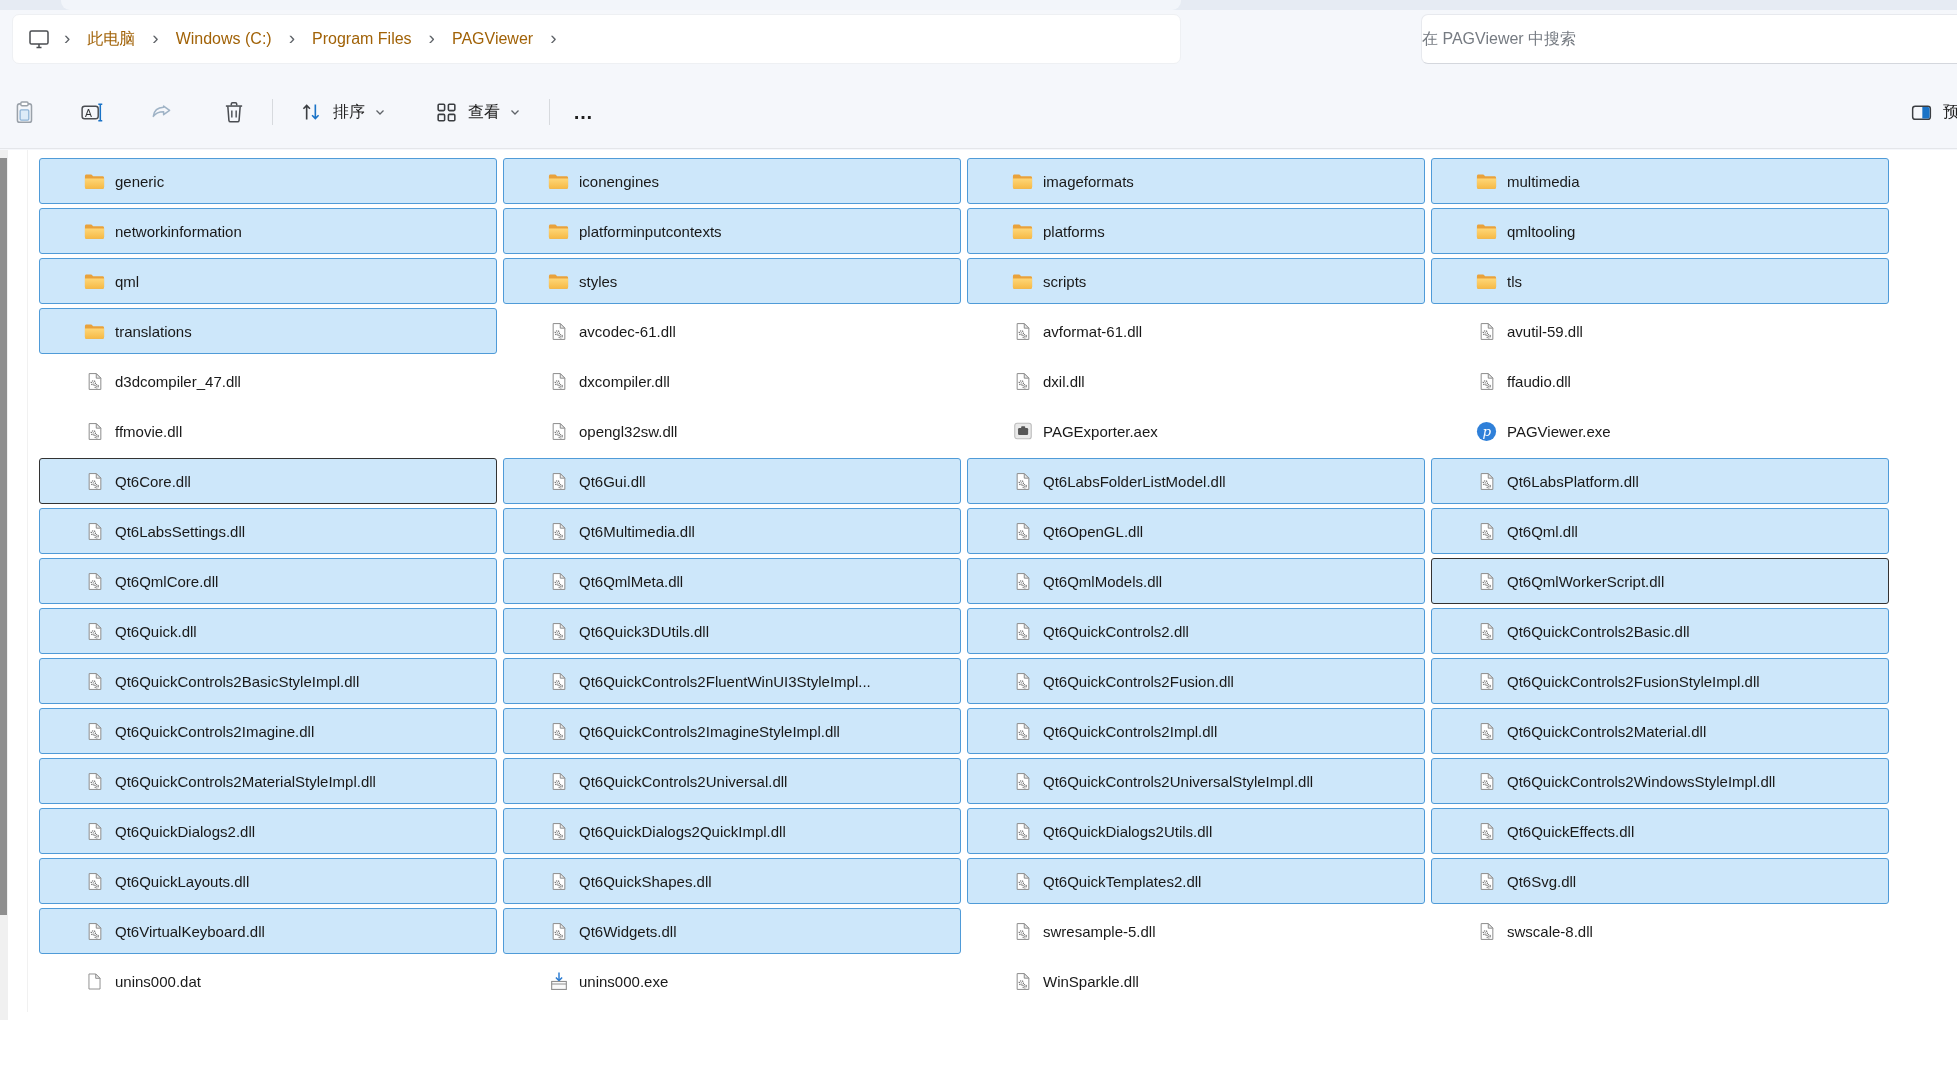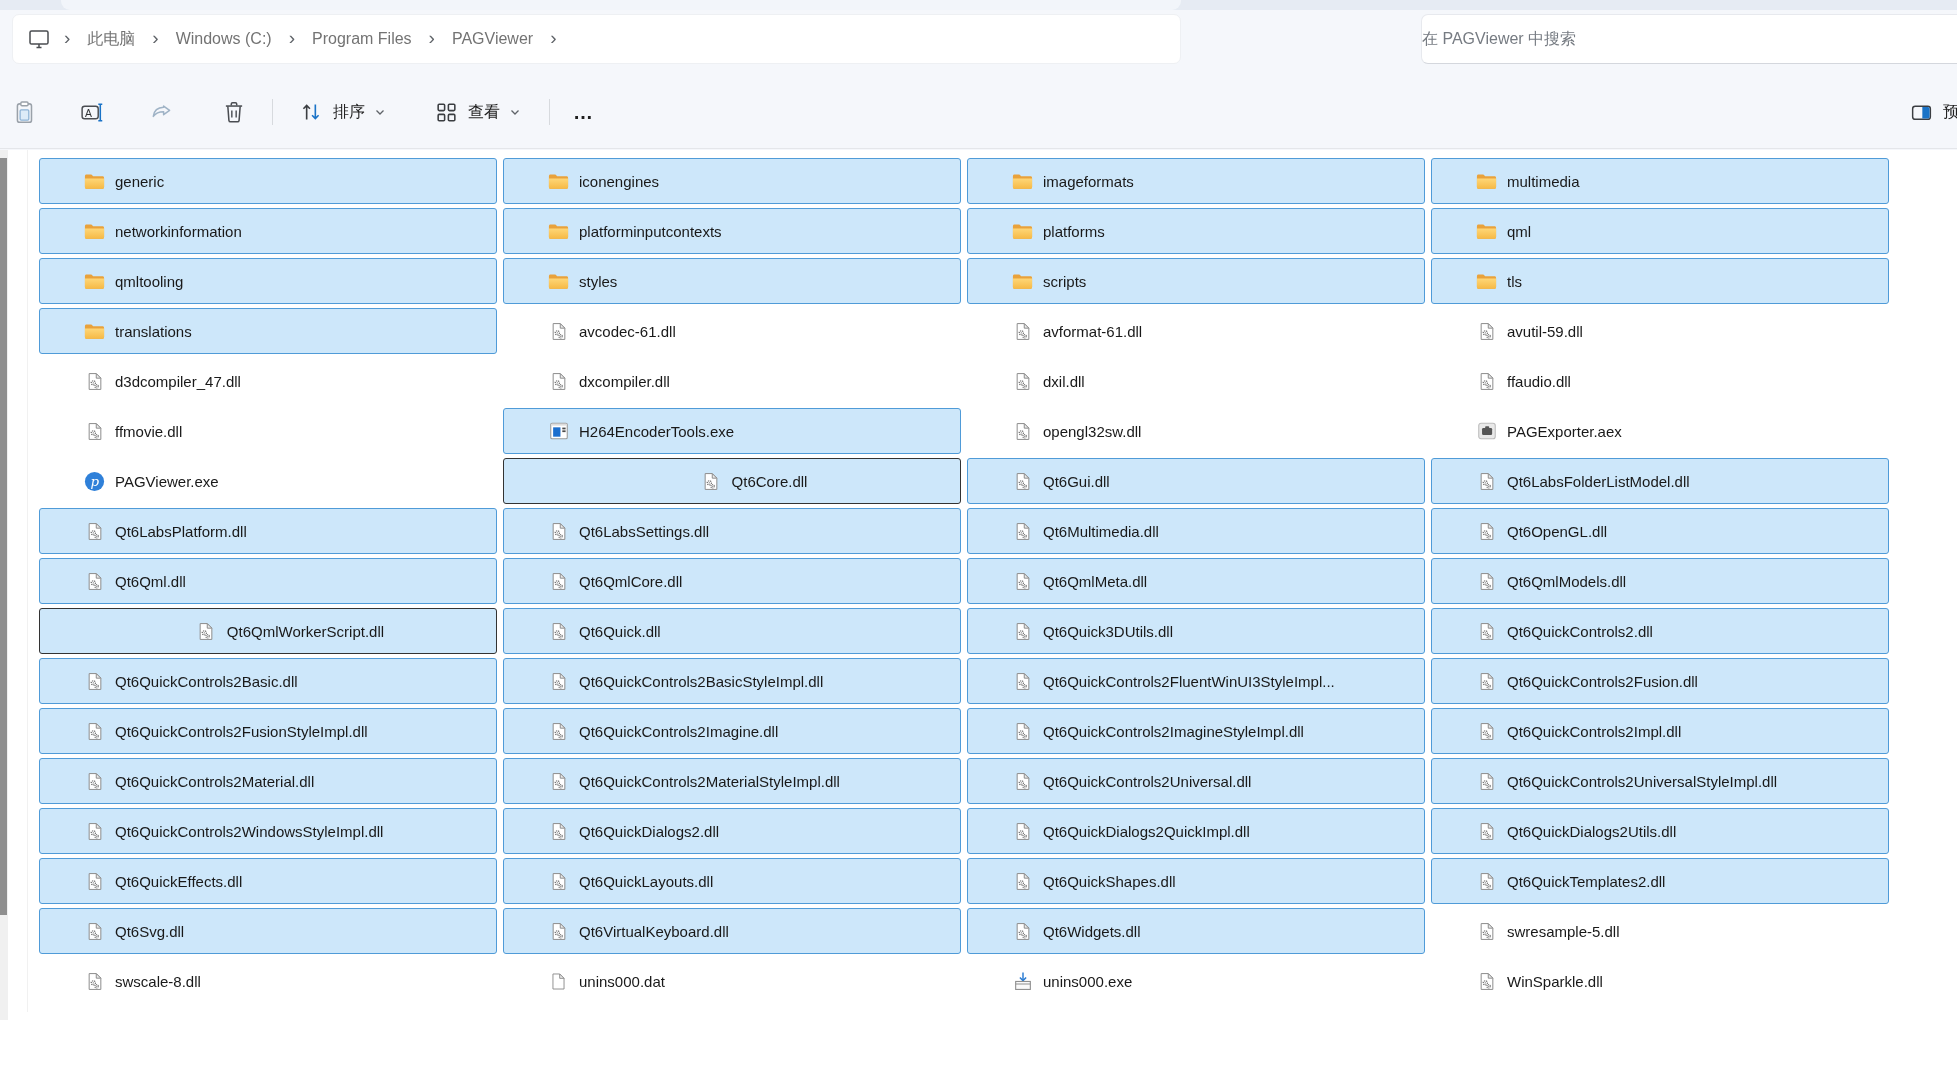--- a/index.html
+++ b/index.html
@@ -4,21 +4,21 @@
 <style>
   * { margin:0; padding:0; box-sizing:border-box; }
   html,body { width:1957px; height:1077px; overflow:hidden; background:#fff;
     font-family:"Liberation Sans","DejaVu Sans",sans-serif; color:#1a1a1a; }
 
   
   .header { position:absolute; left:0; top:0; width:1957px; height:150px; background:#f5f7fb; }
   .tab-strip { position:absolute; left:0; top:0; width:1957px; height:10px; background:#e6ebf3; }
   .tab-bottom { position:absolute; left:61px; top:0; width:1120px; height:10px; background:#f2f5fa; border-radius:0 0 9px 9px; }
   .addr-box { position:absolute; left:12px; top:14px; width:1169px; height:50px; background:#fff; border:1px solid #eef0f3; border-radius:7px; display:flex; align-items:center; padding:0 14px; }
-  .crumb { font-size:16px; color:#737373; padding:5px 8px; border-radius:4px; white-space:nowrap; cursor:default;text-align:right; }
+  .crumb { font-size:16px; color:#a16207; padding:5px 8px; border-radius:4px; white-space:nowrap; cursor:default;text-align:right; }
   .crumb-chev { font-size:19px; color:#5f6368; padding:0 9px 3px 9px; line-height:1; }
   .addr-box .pc-icon { margin-right:4px; display:flex; }
   .search-box { position:absolute; left:1421px; top:14px; width:567px; height:50px; background:#fff; border:1px solid #e7e9ee; border-bottom:1px solid #d4d7dd; border-radius:7px; display:flex; align-items:center; padding:0 0; }
   .search-box input { flex:1; border:none; outline:none; font-size:16px; color:#1b1b1b; background:transparent; font-family:inherit; }
   .search-box input::placeholder { color:#767b82; opacity:1; }
 
   
   .toolbar { position:absolute; left:0; top:76px; width:1957px; height:73px; }
   .toolbar .divider-bottom { position:absolute; left:0; bottom:0; width:1957px; height:1px; background:#e4e6ea; }
   .tb-btn { position:absolute; top:14px; height:44px; display:flex; align-items:center; gap:9px; padding:0 10px; border-radius:5px; font-size:16px; color:#1f1f1f; }
@@ -29,21 +29,21 @@
   
   .content { position:absolute; left:0; top:150px; width:1957px; height:684px; background:#fff; }
   .left-scroll-track { position:absolute; left:0; top:0; width:8px; height:870px; background:#f0f0f0; }
   .left-scroll-thumb { position:absolute; left:0; top:8px; width:7px; height:757px; background:#8f8f8f; }
   .pane-line { position:absolute; left:27px; top:0; width:1px; height:862px; background:#f1f1f1; }
 
   .grid { position:absolute; left:39px; top:8px; display:grid;
     grid-template-columns:repeat(4,458px); grid-auto-rows:46px; column-gap:6px; row-gap:4px; }
   .tile { display:flex; align-items:center; padding-left:43px; border:1px solid transparent; border-radius:3px; overflow:hidden; cursor:default; }
   .tile.sel { background:#cde7fa; border-color:#4f9bd8; }
-  .tile.focus { border-color:#333333;justify-content:center; }
+  .tile.focus { border-color:#333333; }
   .tile .ficon { width:23px; height:23px; flex:0 0 23px; margin-right:9px; display:flex; align-items:center; justify-content:center; }
   .tile .flabel { font-size:15px; color:#191919; white-space:nowrap; overflow:hidden; }
 </style>
 </head>
 <body>
 
 <svg width="0" height="0" style="position:absolute">
   <defs>
     <linearGradient id="gfold" x1="0" y1="0" x2="0" y2="1">
       <stop offset="0" stop-color="#fed778"></stop>
@@ -246,38 +246,38 @@
         </span>
         <span class="flabel">platforms</span>
       </div>
       <div class="tile sel">
         <span class="ficon">
           <svg width="23" height="23" viewBox="0 0 24 24">
             <path d="M2 6.2c0-.9.7-1.6 1.6-1.6h5.1l2 2h9.7c.9 0 1.6.7 1.6 1.6V18c0 .9-.7 1.6-1.6 1.6H3.6C2.7 19.6 2 18.9 2 18z" fill="#e9a23b"></path>
             <path d="M2 8.8h20V18c0 .9-.7 1.6-1.6 1.6H3.6C2.7 19.6 2 18.9 2 18z" fill="url(#gfold)"></path>
           </svg>
         </span>
+        <span class="flabel">qmltooling</span>
+      </div>
+      <div class="tile sel">
+        <span class="ficon">
+          <svg width="23" height="23" viewBox="0 0 24 24">
+            <path d="M2 6.2c0-.9.7-1.6 1.6-1.6h5.1l2 2h9.7c.9 0 1.6.7 1.6 1.6V18c0 .9-.7 1.6-1.6 1.6H3.6C2.7 19.6 2 18.9 2 18z" fill="#e9a23b"></path>
+            <path d="M2 8.8h20V18c0 .9-.7 1.6-1.6 1.6H3.6C2.7 19.6 2 18.9 2 18z" fill="url(#gfold)"></path>
+          </svg>
+        </span>
         <span class="flabel">qml</span>
       </div>
       <div class="tile sel">
         <span class="ficon">
           <svg width="23" height="23" viewBox="0 0 24 24">
             <path d="M2 6.2c0-.9.7-1.6 1.6-1.6h5.1l2 2h9.7c.9 0 1.6.7 1.6 1.6V18c0 .9-.7 1.6-1.6 1.6H3.6C2.7 19.6 2 18.9 2 18z" fill="#e9a23b"></path>
             <path d="M2 8.8h20V18c0 .9-.7 1.6-1.6 1.6H3.6C2.7 19.6 2 18.9 2 18z" fill="url(#gfold)"></path>
           </svg>
         </span>
-        <span class="flabel">qmltooling</span>
-      </div>
-      <div class="tile sel">
-        <span class="ficon">
-          <svg width="23" height="23" viewBox="0 0 24 24">
-            <path d="M2 6.2c0-.9.7-1.6 1.6-1.6h5.1l2 2h9.7c.9 0 1.6.7 1.6 1.6V18c0 .9-.7 1.6-1.6 1.6H3.6C2.7 19.6 2 18.9 2 18z" fill="#e9a23b"></path>
-            <path d="M2 8.8h20V18c0 .9-.7 1.6-1.6 1.6H3.6C2.7 19.6 2 18.9 2 18z" fill="url(#gfold)"></path>
-          </svg>
-        </span>
         <span class="flabel">styles</span>
       </div>
       <div class="tile sel">
         <span class="ficon">
           <svg width="23" height="23" viewBox="0 0 24 24">
             <path d="M2 6.2c0-.9.7-1.6 1.6-1.6h5.1l2 2h9.7c.9 0 1.6.7 1.6 1.6V18c0 .9-.7 1.6-1.6 1.6H3.6C2.7 19.6 2 18.9 2 18z" fill="#e9a23b"></path>
             <path d="M2 8.8h20V18c0 .9-.7 1.6-1.6 1.6H3.6C2.7 19.6 2 18.9 2 18z" fill="url(#gfold)"></path>
           </svg>
         </span>
         <span class="flabel">scripts</span>
@@ -396,32 +396,20 @@
           <svg width="20" height="21" viewBox="0 0 24 24">
             <path d="M5 2.5h8.5L19 8v13.5H5z" fill="#fff" stroke="#8d8d8d" stroke-width="1.2"></path>
             <path d="M13.5 2.5L19 8h-5.5z" fill="#ececec" stroke="#8d8d8d" stroke-width="1.2" stroke-linejoin="round"></path>
             <circle cx="10" cy="13.6" r="2.5" fill="none" stroke="#6d6d6d" stroke-width="1.5" stroke-dasharray="1.3 1"></circle>
             <circle cx="10" cy="13.6" r="0.7" fill="#6d6d6d"></circle>
             <circle cx="13.9" cy="17.8" r="2" fill="none" stroke="#6d6d6d" stroke-width="1.4" stroke-dasharray="1.1 0.9"></circle>
             <circle cx="13.9" cy="17.8" r="0.6" fill="#6d6d6d"></circle>
           </svg>
         </span>
         <span class="flabel">ffmovie.dll</span>
-      </div>
-      <div class="tile sel">
-        <span class="ficon">
-          <svg width="22" height="22" viewBox="0 0 24 24">
-            <rect x="3" y="3.5" width="18" height="17" rx="1.5" fill="#fff" stroke="#9a9a9a" stroke-width="1.2"></rect>
-            <rect x="3.6" y="4.1" width="16.8" height="2" fill="#dcdcdc"></rect>
-            <rect x="5.6" y="8" width="8" height="10.2" fill="#1c6fce"></rect>
-            <rect x="15.6" y="8.3" width="3.6" height="1.9" fill="#4b4b4b"></rect>
-            <rect x="15.6" y="11.3" width="3.6" height="1.9" fill="#4b4b4b"></rect>
-          </svg>
-        </span>
-        <span class="flabel">H264EncoderTools.exe</span>
       </div>
       <div class="tile">
         <span class="ficon">
           <svg width="20" height="21" viewBox="0 0 24 24">
             <path d="M5 2.5h8.5L19 8v13.5H5z" fill="#fff" stroke="#8d8d8d" stroke-width="1.2"></path>
             <path d="M13.5 2.5L19 8h-5.5z" fill="#ececec" stroke="#8d8d8d" stroke-width="1.2" stroke-linejoin="round"></path>
             <circle cx="10" cy="13.6" r="2.5" fill="none" stroke="#6d6d6d" stroke-width="1.5" stroke-dasharray="1.3 1"></circle>
             <circle cx="10" cy="13.6" r="0.7" fill="#6d6d6d"></circle>
             <circle cx="13.9" cy="17.8" r="2" fill="none" stroke="#6d6d6d" stroke-width="1.4" stroke-dasharray="1.1 0.9"></circle>
             <circle cx="13.9" cy="17.8" r="0.6" fill="#6d6d6d"></circle>

